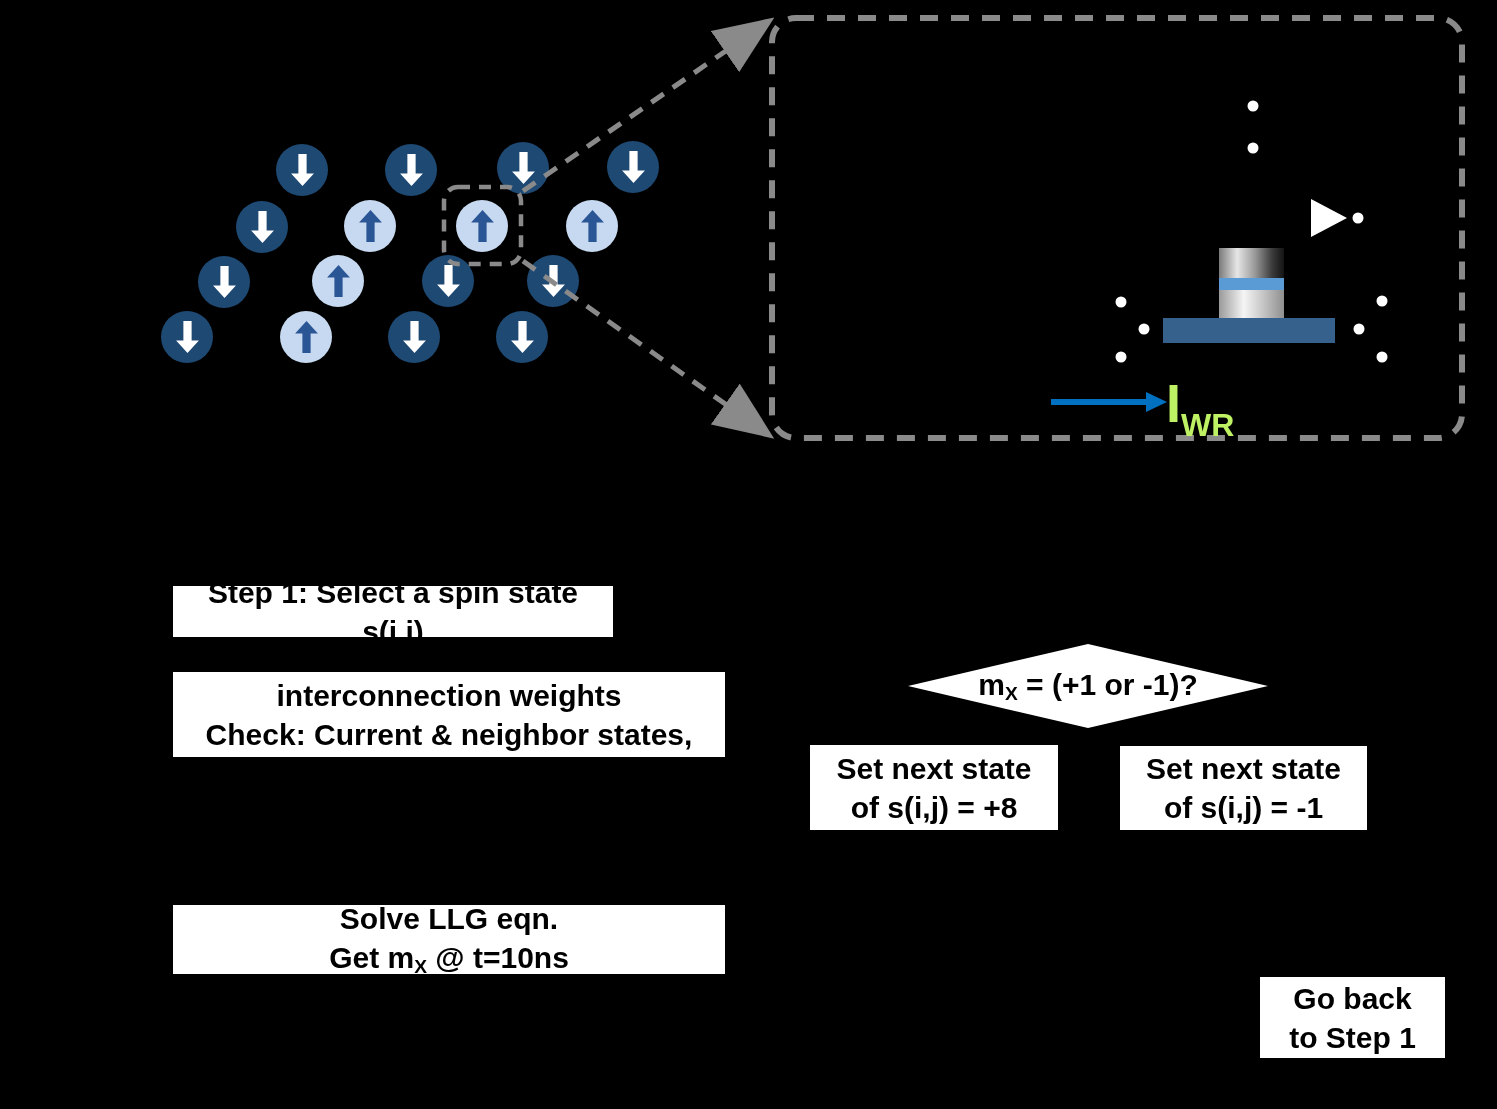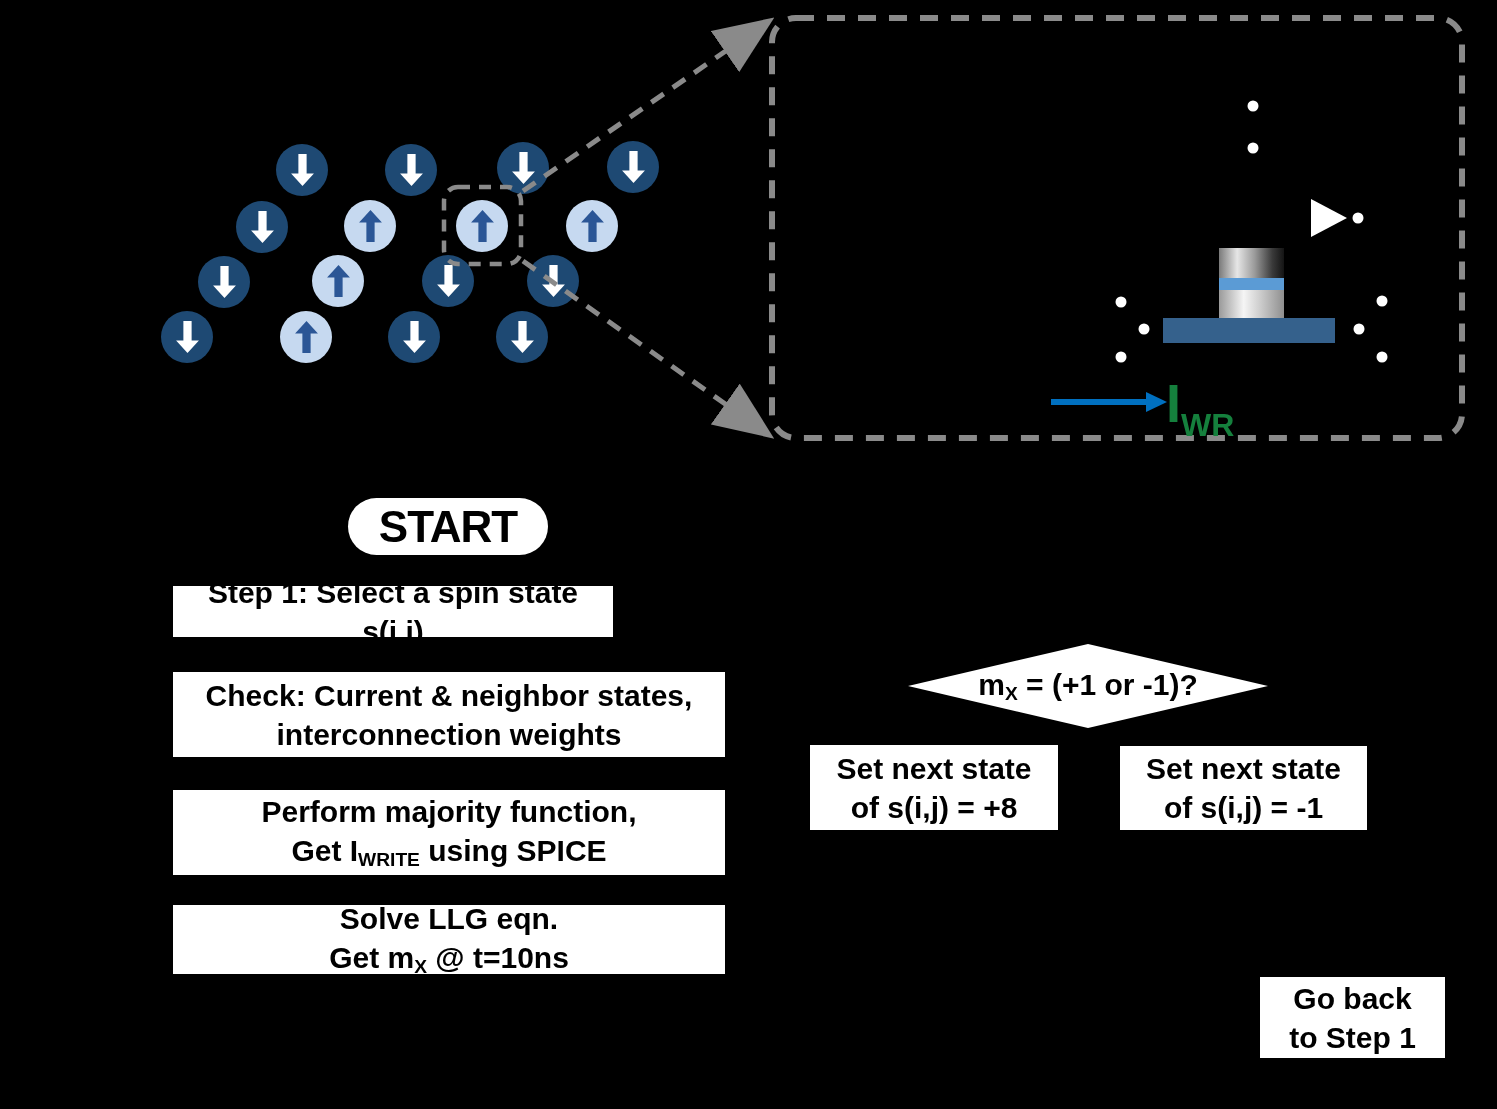--- a/index.html
+++ b/index.html
@@ -15,21 +15,21 @@
   .overlay{position:absolute;left:0;top:0;width:1497px;height:1109px;pointer-events:none;z-index:2;}
   
   .layer{position:absolute;z-index:1;}
   .free-layer{left:1219px;top:248px;width:65px;height:30px;
     background:linear-gradient(90deg,#7a7a7a 0%,#e6e6e6 28%,#9a9a9a 55%,#3a3a3a 82%,#141414 100%);}
   .barrier{left:1219px;top:278px;width:65px;height:12px;background:#5B9BD5;}
   .fixed-layer{left:1219px;top:290px;width:65px;height:28px;
     background:linear-gradient(90deg,#9a9a9a 0%,#f5f5f5 38%,#cfcfcf 62%,#8f8f8f 100%);}
   .electrode{left:1163px;top:318px;width:172px;height:25px;background:#35618C;}
   
-  .iwr{position:absolute;left:1166px;top:376px;color:#15803d;font-weight:700;z-index:2;}
+  .iwr{position:absolute;left:1166px;top:376px;color:#bef264;font-weight:700;z-index:2;}
   .iwr .main{font-size:54px;line-height:1;}
   .iwr .sub{font-size:32px;vertical-align:-14px;letter-spacing:0px;}
   
   .node{position:absolute;background:#fff;color:#000;font-weight:700;z-index:3;
         display:flex;flex-direction:column;align-items:center;justify-content:center;
         text-align:center;line-height:1.3;}
   .pill{border-radius:30px;}
   .start{left:348px;top:498px;width:200px;height:57px;font-size:44px;letter-spacing:-1px;}
   .stop{left:989px;top:1023px;width:202px;height:54px;font-size:44px;letter-spacing:-1px;}
   .box-step1{left:173px;top:586px;width:440px;height:51px;font-size:30px;}
@@ -168,37 +168,30 @@
     <g>
       <line x1="1051" y1="402" x2="1146" y2="402" stroke="#0070C0" stroke-width="6"></line>
       <polygon points="1146,392 1146,412 1167,402" fill="#0070C0"></polygon>
     </g>
   </svg>
 
   <div class="iwr">
     <span class="main">I</span><span class="sub">WR</span>
   </div>
 
-  <div class="node pill start">
-    <span>START</span>
-  </div>
 
   <div class="node box-step1">
     <span>Step 1: Select a spin state s(i,j)</span>
   </div>
 
   <div class="node box-check">
+    <span>interconnection weights</span>
     <span>Check:  Current &amp; neighbor states,</span>
-    <span>interconnection weights</span>
-  </div>
-
-  <div class="node box-majority">
-    <span>Perform majority function,</span>
-    <span><span>Get I</span><span class="sub-s">WRITE</span><span> using SPICE</span></span>
-  </div>
+  </div>
+
 
   <div class="node box-llg">
     <span>Solve LLG eqn.</span>
     <span><span>Get m</span><span class="sub-s">X</span><span> @ t=10ns</span></span>
   </div>
 
   <div class="node diamond d1">
     <span><span>m</span><span class="sub-s">X</span><span> = (+1 or -1)?</span></span>
   </div>
 

